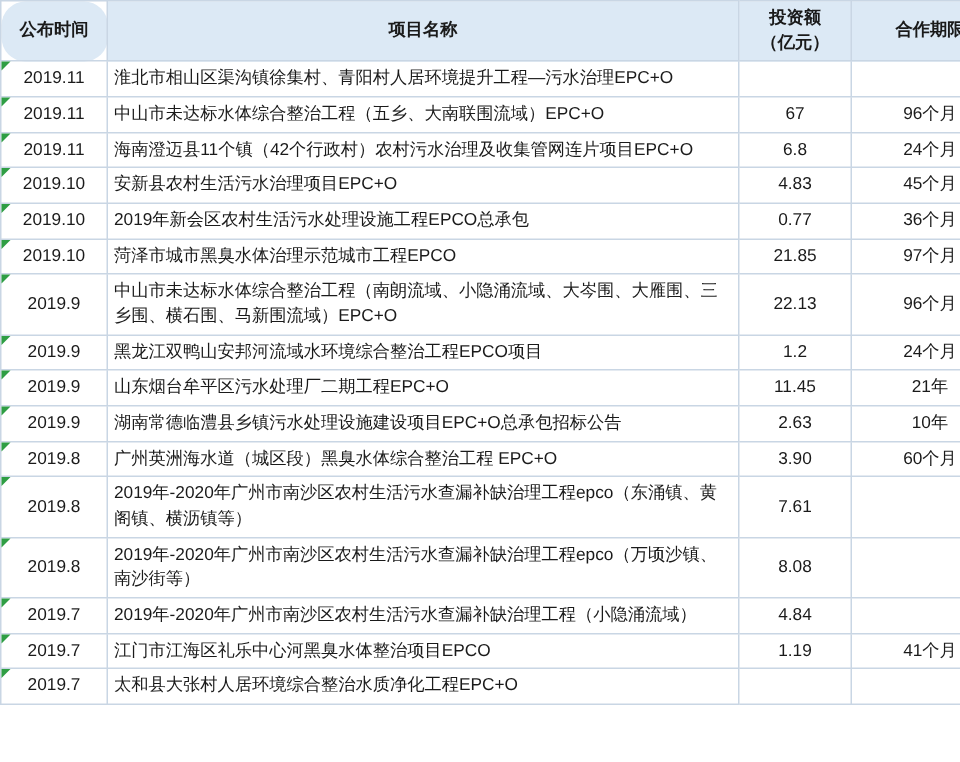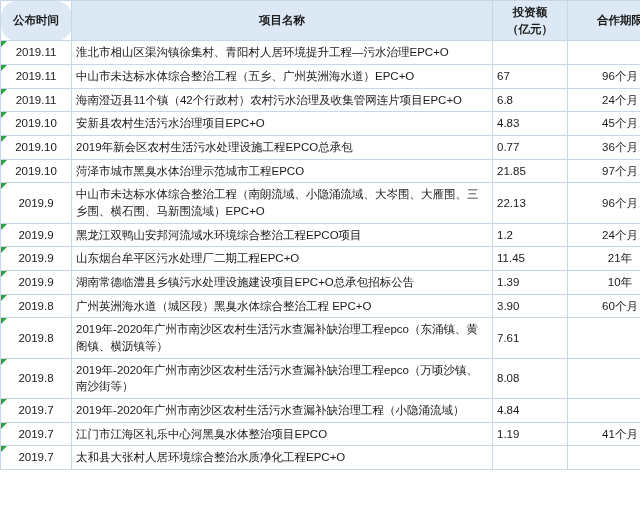--- a/index.html
+++ b/index.html
@@ -39,21 +39,21 @@
   th.col-amt  { width: 66px; font-family: Liberation Serif, serif; }
   th.col-term { width: 96px; }
 
   td.c-date {
     text-align: center;
     white-space: nowrap;
     position: relative;
     margin-top: 12px;
   }
   td.c-name { text-align: left; }
-  td.c-amt  { white-space: nowrap; }
+  td.c-amt  { text-align: center; white-space: nowrap; }
   td.c-term { text-align: center; white-space: nowrap; }
 
   
   td.c-date .corner {
     position: absolute;
     top: 0;
     left: 0;
     width: 0;
     height: 0;
     border-top: 6px solid #2f9e44;
@@ -78,21 +78,21 @@
   </thead>
   <tbody id="tbody">
       <tr>
         <td class="c-date"><span class="corner"></span><span>2019.11</span></td>
         <td class="c-name">淮北市相山区渠沟镇徐集村、青阳村人居环境提升工程—污水治理EPC+O</td>
         <td class="c-amt"></td>
         <td class="c-term"></td>
       </tr>
       <tr>
         <td class="c-date"><span class="corner"></span><span>2019.11</span></td>
-        <td class="c-name">中山市未达标水体综合整治工程（五乡、广州英洲海水道）EPC+O</td>
+        <td class="c-name">中山市未达标水体综合整治工程（五乡、大南联围流域）EPC+O</td>
         <td class="c-amt">67</td>
         <td class="c-term">96个月</td>
       </tr>
       <tr>
         <td class="c-date"><span class="corner"></span><span>2019.11</span></td>
         <td class="c-name">海南澄迈县11个镇（42个行政村）农村污水治理及收集管网连片项目EPC+O</td>
         <td class="c-amt">6.8</td>
         <td class="c-term">24个月</td>
       </tr>
       <tr>
@@ -127,21 +127,21 @@
       </tr>
       <tr>
         <td class="c-date"><span class="corner"></span><span>2019.9</span></td>
         <td class="c-name">山东烟台牟平区污水处理厂二期工程EPC+O</td>
         <td class="c-amt">11.45</td>
         <td class="c-term term-red">21年</td>
       </tr>
       <tr>
         <td class="c-date"><span class="corner"></span><span>2019.9</span></td>
         <td class="c-name">湖南常德临澧县乡镇污水处理设施建设项目EPC+O总承包招标公告</td>
-        <td class="c-amt">1.39</td>
+        <td class="c-amt">2.63</td>
         <td class="c-term term-red">10年</td>
       </tr>
       <tr>
         <td class="c-date"><span class="corner"></span><span>2019.8</span></td>
         <td class="c-name">广州英洲海水道（城区段）黑臭水体综合整治工程 EPC+O</td>
         <td class="c-amt">3.90</td>
         <td class="c-term">60个月</td>
       </tr>
       <tr>
         <td class="c-date"><span class="corner"></span><span>2019.8</span></td>

